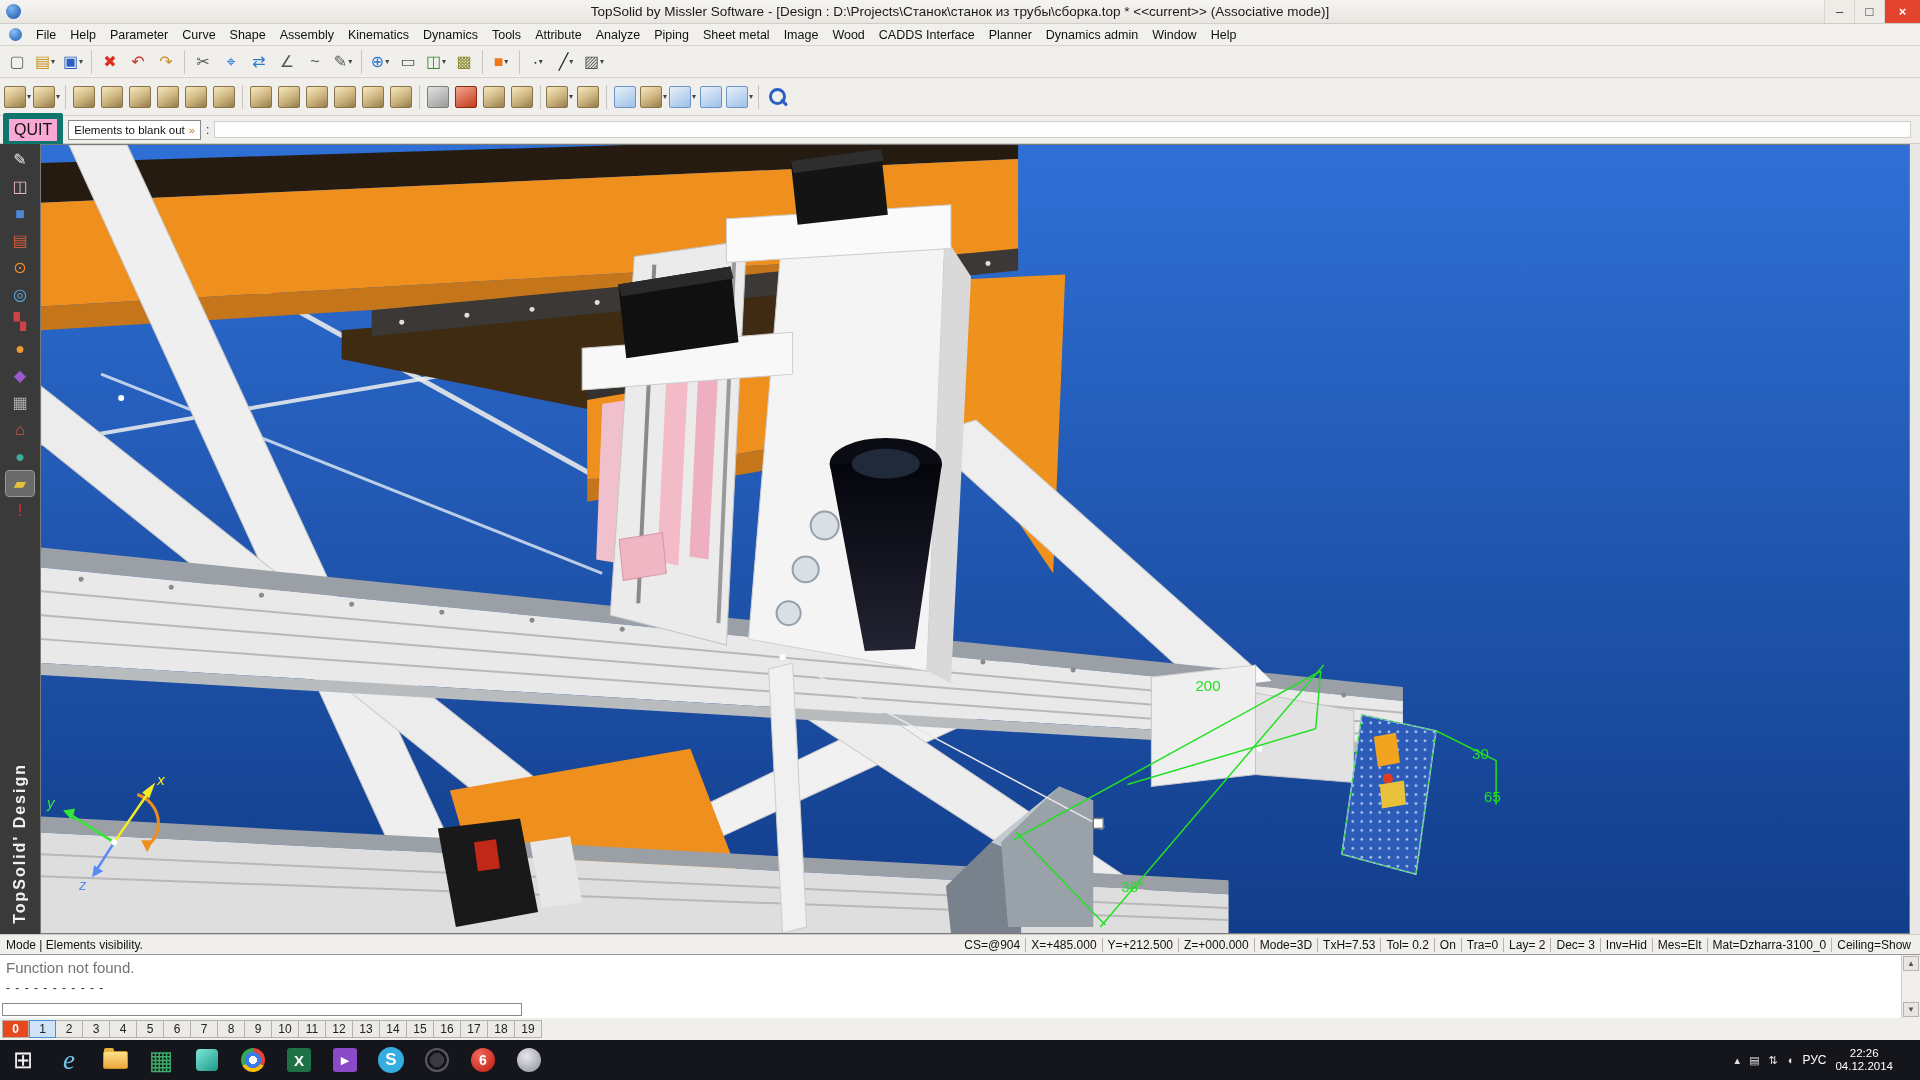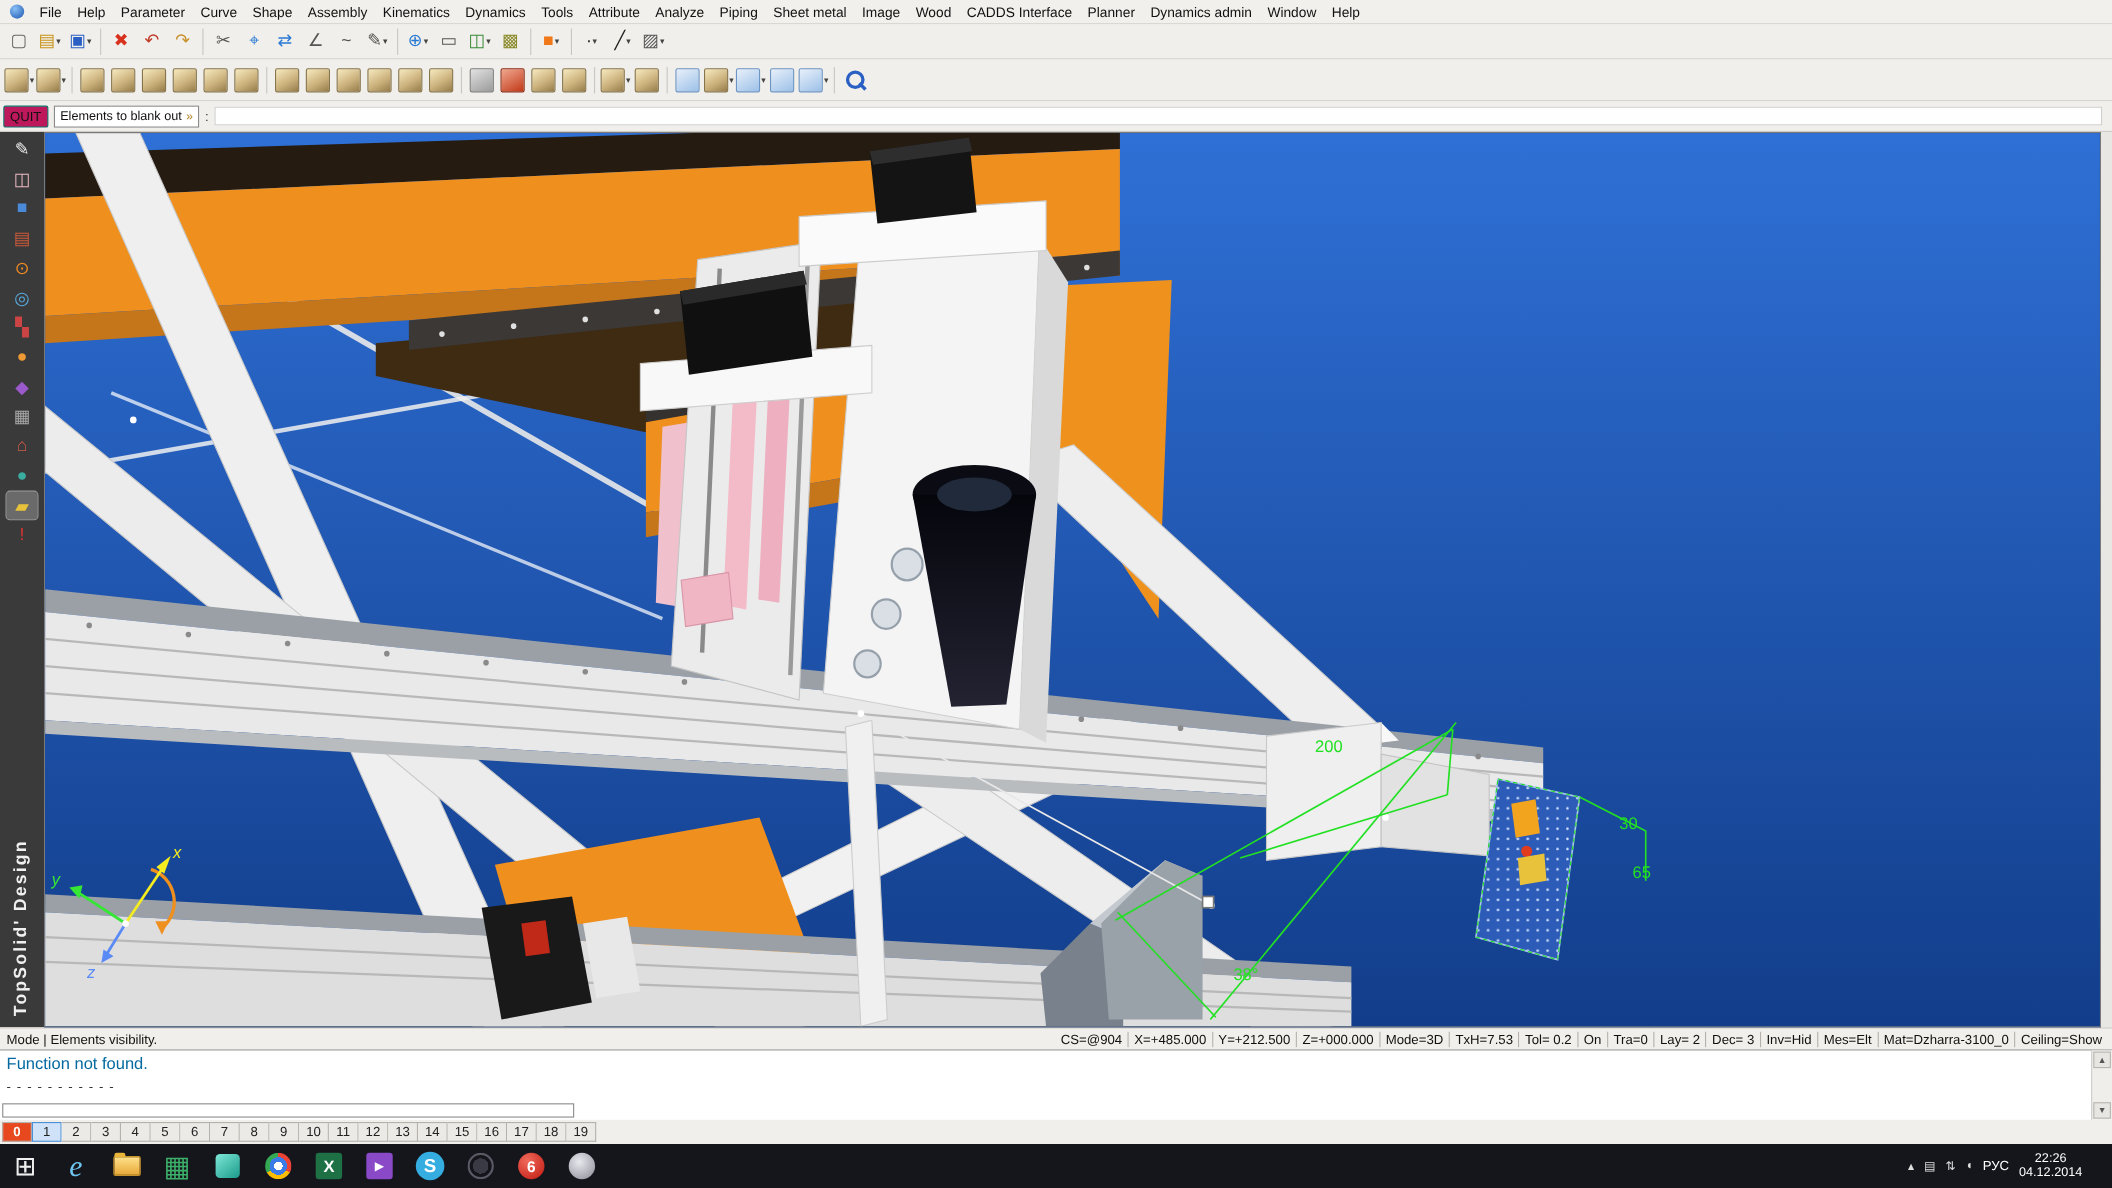--- a/index.html
+++ b/index.html
@@ -27,21 +27,21 @@
 .kbox{width:22px;height:22px;border-radius:2px;display:flex;align-items:center;justify-content:center}
 .k-cube{border:1px solid #86744a;background:linear-gradient(150deg,#efe0b4 10%,#cdb37e 55%,#9c8250 95%)}
 .k-gray2{border:1px solid #7e7e7e;background:linear-gradient(150deg,#e2e2e2,#9a9a9a)}
 .k-red2{border:1px solid #8e2a12;background:linear-gradient(150deg,#f0a890,#c23818)}
 .k-blue2{border:1px solid #6c94c4;background:linear-gradient(150deg,#e8f0fa,#9cc0e8)}
 .k-zoom2{position:relative}
 .k-zoom2::before{content:"";position:absolute;left:3px;top:2px;width:11px;height:11px;border:3px solid #2a5fc4;border-radius:50%}
 .k-zoom2::after{content:"";position:absolute;left:14px;top:15px;width:8px;height:3px;background:#2a5fc4;transform:rotate(45deg)}
 
 .commandbar{height:28px;background:#f1efeb;display:flex;align-items:center;padding:0 3px;border-bottom:1px solid #cfccc6;gap:5px}
-.quit-btn{font-size:12px;padding:2px 5px;background:#be185d;border:1px solid #0f766e;border-radius:2px;color:#111}
+.quit-btn{font-size:16px;padding:2px 5px;background:#f9a8d4;border:6px solid #0f766e;border-radius:2px;color:#111}
 .prompt-box{display:flex;align-items:center;background:#fff;border:1px solid #8a8a8a;height:20px;padding:0 5px;font-size:11.5px;gap:4px;color:#111}
 .prompt-icon{color:#b08020;font-size:11px}
 .cmd-colon{font-size:12px;color:#333}
 .cmd-input{flex:1;height:17px;background:#fefefe;border:1px solid #cfcfcf;margin-right:6px}
 
 .main{flex:1;display:flex;min-height:0;background:#e9e7e3;padding-right:10px}
 .side-toolbar{width:40px;background:#3a3a3a;display:flex;flex-direction:column;align-items:center;padding-top:2px}
 .side-icon{width:28px;height:25px;display:flex;align-items:center;justify-content:center;font-size:16px;margin:1px 0;border-radius:3px}
 .side-icon.active{background:#6a6a6a;outline:1px solid #999}
 .brand{margin-top:auto;margin-bottom:10px;writing-mode:vertical-rl;transform:rotate(180deg);color:#f0f0f0;font-size:16px;font-weight:bold;letter-spacing:2px}
@@ -49,21 +49,21 @@
 .viewport svg{display:block;width:100%;height:100%}
 .dim-text{fill:#22e022;font-size:15px;font-family:"Liberation Sans",sans-serif}
 .ax{font-size:15px;font-style:italic;font-family:"Liberation Sans",sans-serif}
 
 .statusbar{height:20px;background:#f1efeb;border-top:1px solid #cfccc6;display:flex;align-items:center;font-size:12px;color:#111;padding:0 4px;white-space:nowrap}
 .st-left{margin-right:auto;padding-left:2px}
 .st-field{padding:0 5px}
 .st-sep{width:1px;height:14px;background:#b5b2ac}
 
 .message-area{height:64px;background:#fff;border-top:1px solid #999;position:relative;padding:4px 22px 0 6px}
-.msg-line1{font-size:15px;color:#0369a1}
+.msg-line1{font-size:15px;color:#737373}
 .msg-line2{font-size:12px;color:#333;letter-spacing:1px;margin-top:5px}
 .mini-input{position:absolute;left:2px;bottom:2px;width:520px;height:13px;background:#fff;border:1px solid #8a8a8a}
 .msg-scroll{position:absolute;right:0;top:0;bottom:0;width:19px;background:#f0eeea;border-left:1px solid #ccc;display:flex;flex-direction:column;justify-content:space-between;align-items:center}
 .scroll-btn{width:16px;height:15px;font-size:8px;display:flex;align-items:center;justify-content:center;background:#e8e6e2;border:1px solid #b8b5b0;color:#555;margin:1px}
 
 .tabstrip{height:22px;background:#f1efeb;display:flex;align-items:flex-start;padding:2px 2px 0}
 .tab{width:27px;height:18px;display:flex;align-items:center;justify-content:center;font-size:12px;border:1px solid #b5b2ac;border-left:none;background:#eceae6;color:#222}
 .tab:first-child{border-left:1px solid #b5b2ac}
 .tab.special{background:#e8481e;color:#fff;font-weight:bold}
 .tab.active{background:#cfe2f7;border:1px solid #4a90d9}
@@ -88,20 +88,29 @@
 .tray-ic{font-size:11px;color:#e0e0e0}
 .tray-lang{font-size:12px;color:#fff}
 .clock{font-size:11.5px;color:#fff;text-align:center;line-height:13px}
 .show-desktop{width:8px;height:100%;border-left:1px solid #3a3a45;margin-left:6px}
 </style>
 </head>
 <body>
 
 <div class="app">
 
+  <div class="titlebar">
+    <span class="app-logo"></span>
+    <span class="title">TopSolid by Missler Software - [Design : D:\Projects\Станок\станок из трубы\сборка.top *  &lt;&lt;current&gt;&gt; (Associative mode)]</span>
+    <span class="win-controls">
+      <span class="win-btn">–</span>
+      <span class="win-btn">□</span>
+      <span class="win-btn close">×</span>
+    </span>
+  </div>
 
   <div class="menubar">
     <span class="menu-appicon"></span>
     <span id="menu-items" style="display:flex">
         <span class="menu-item">File</span>
         <span class="menu-item">Help</span>
         <span class="menu-item">Parameter</span>
         <span class="menu-item">Curve</span>
         <span class="menu-item">Shape</span>
         <span class="menu-item">Assembly</span>

